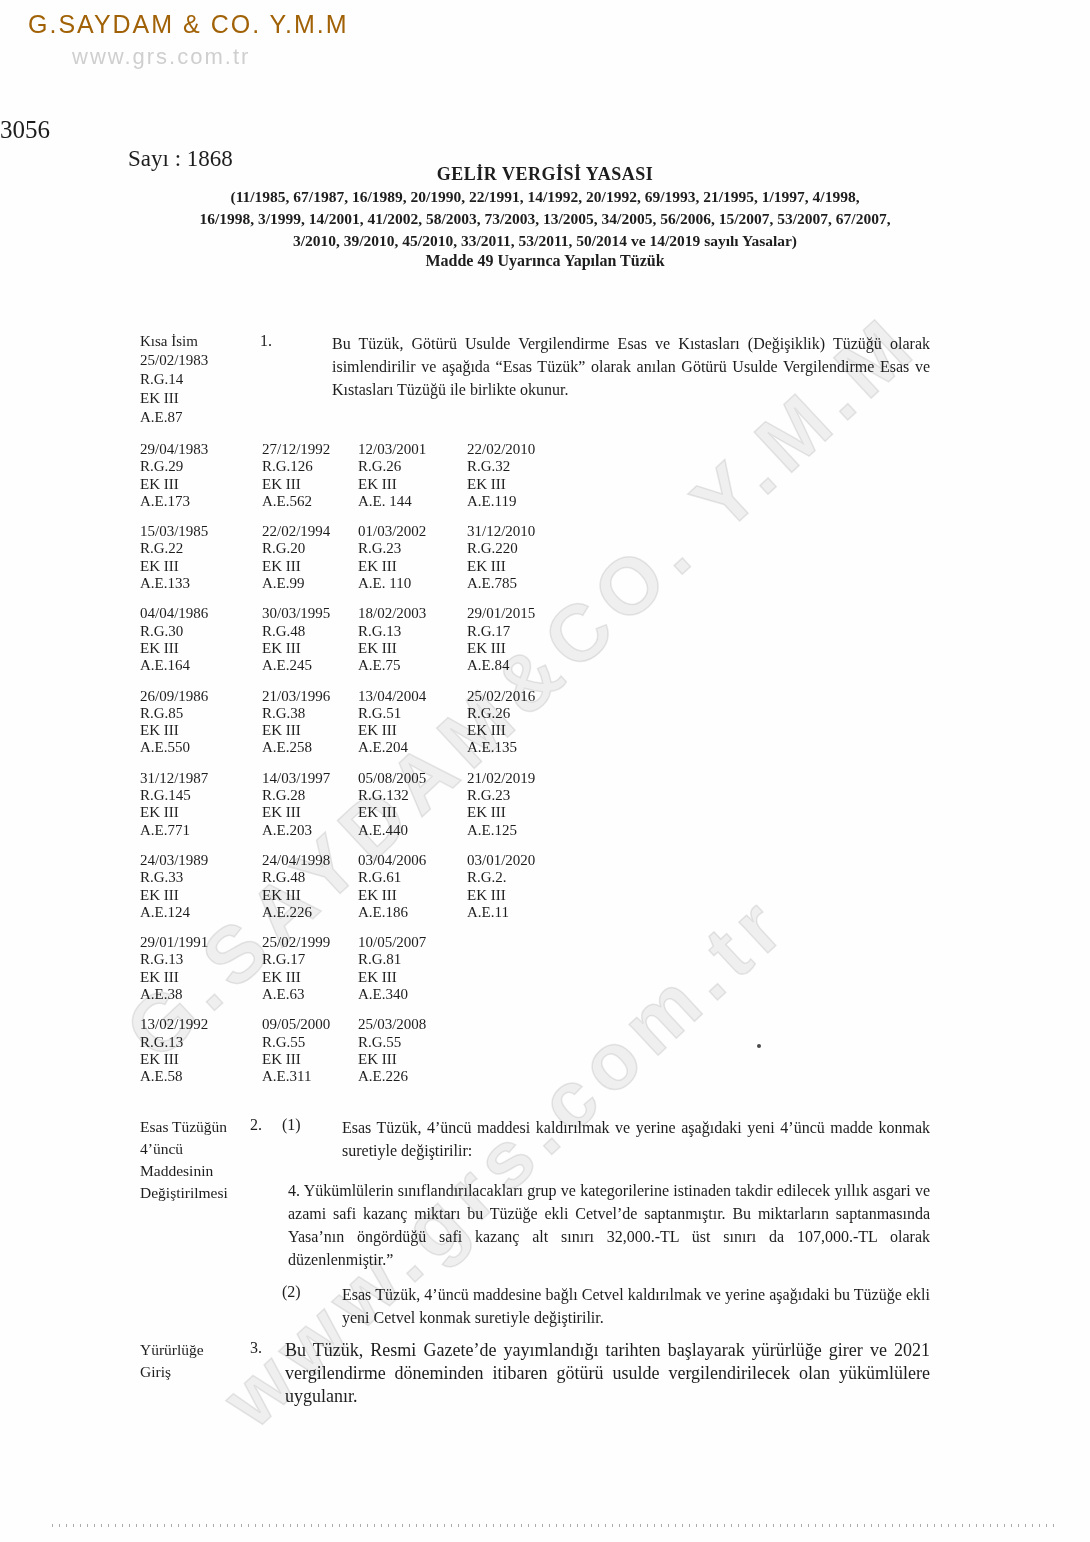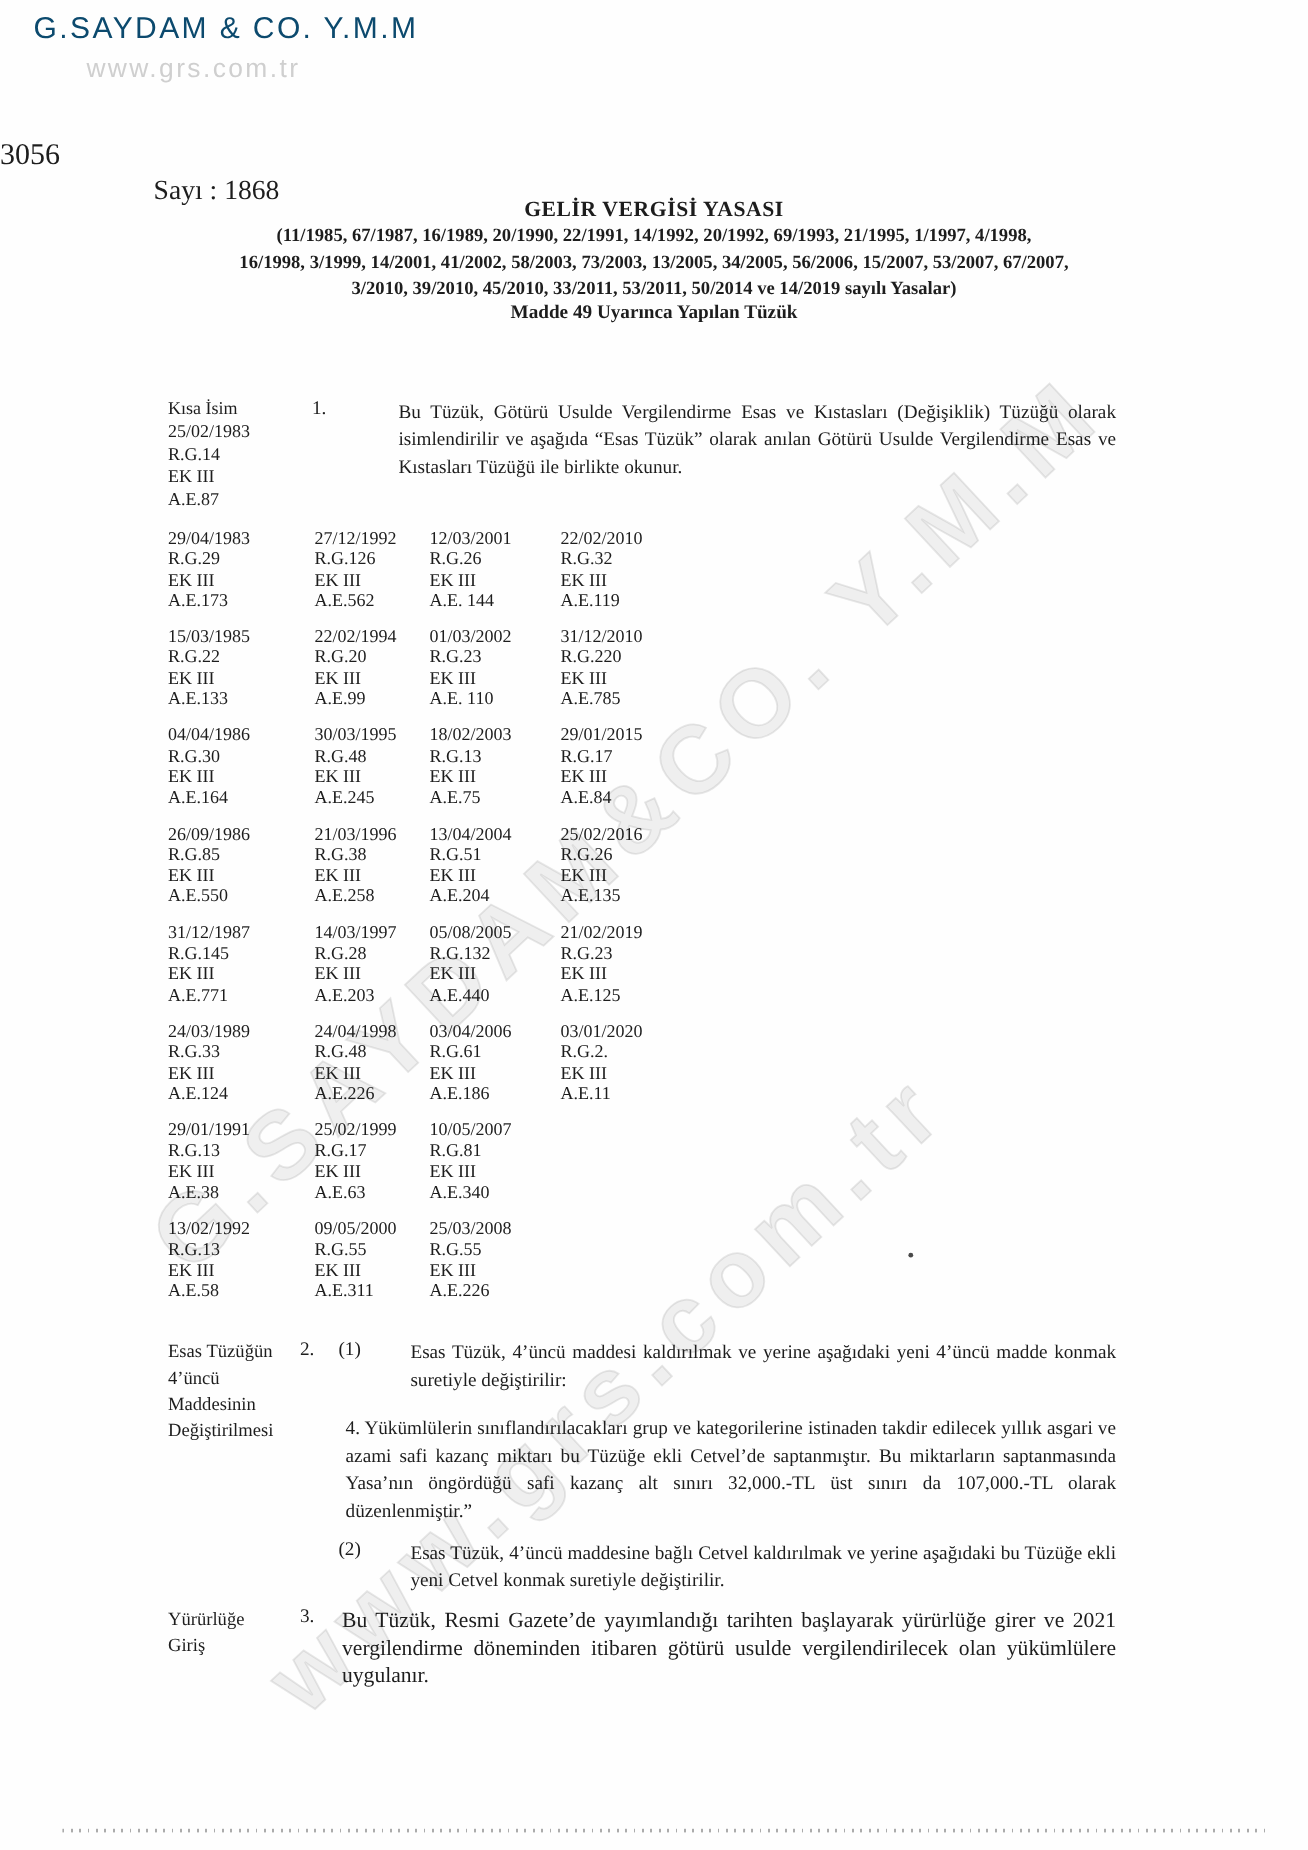--- a/index.html
+++ b/index.html
@@ -4,21 +4,21 @@
 <style>
   html,body{margin:0;padding:0;background:#ffffff;}
   .page{
     position:relative;width:1090px;height:1542px;background:#fefefe;
     overflow:hidden;font-family:"Liberation Serif",serif;color:#1d1d1d;
   }
   
   .wm-corner1{
     position:absolute;left:28px;top:10px;
     font-family:"Liberation Sans",sans-serif;font-size:25px;letter-spacing:2px;
-    color:#0c4a6e;z-index:0;
+    color:#a16207;z-index:0;
   }
   .wm-corner2{
     position:absolute;left:72px;top:44px;
     font-family:"Liberation Sans",sans-serif;font-size:22px;letter-spacing:2px;
     color:#cfcfcf;z-index:0;
   }
   .wm-diag{
     position:absolute;z-index:0;pointer-events:none;
     font-family:"Liberation Sans",sans-serif;font-weight:bold;
     color:rgba(160,160,160,0.16);

